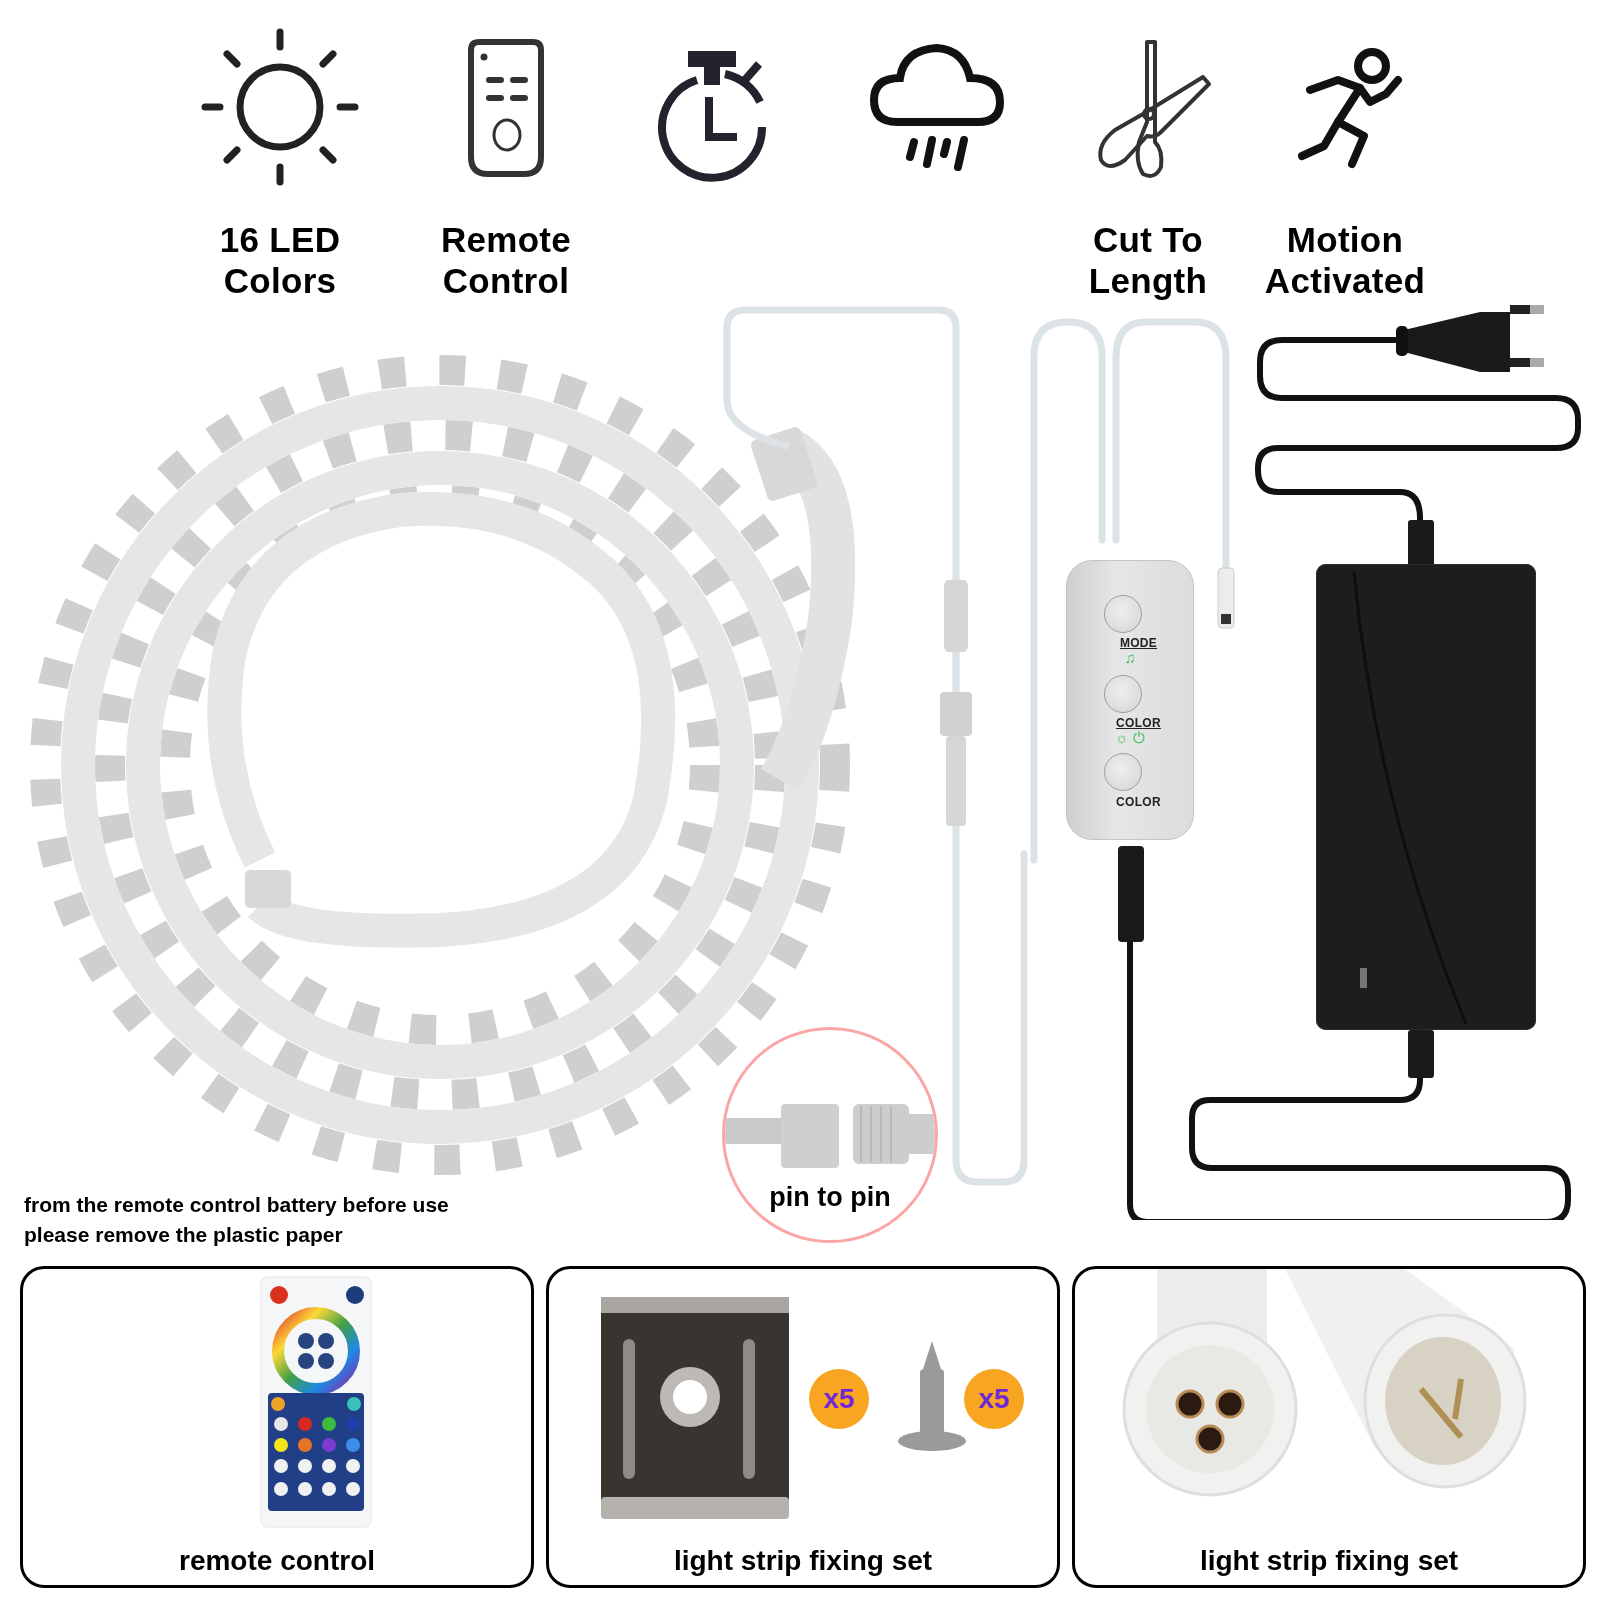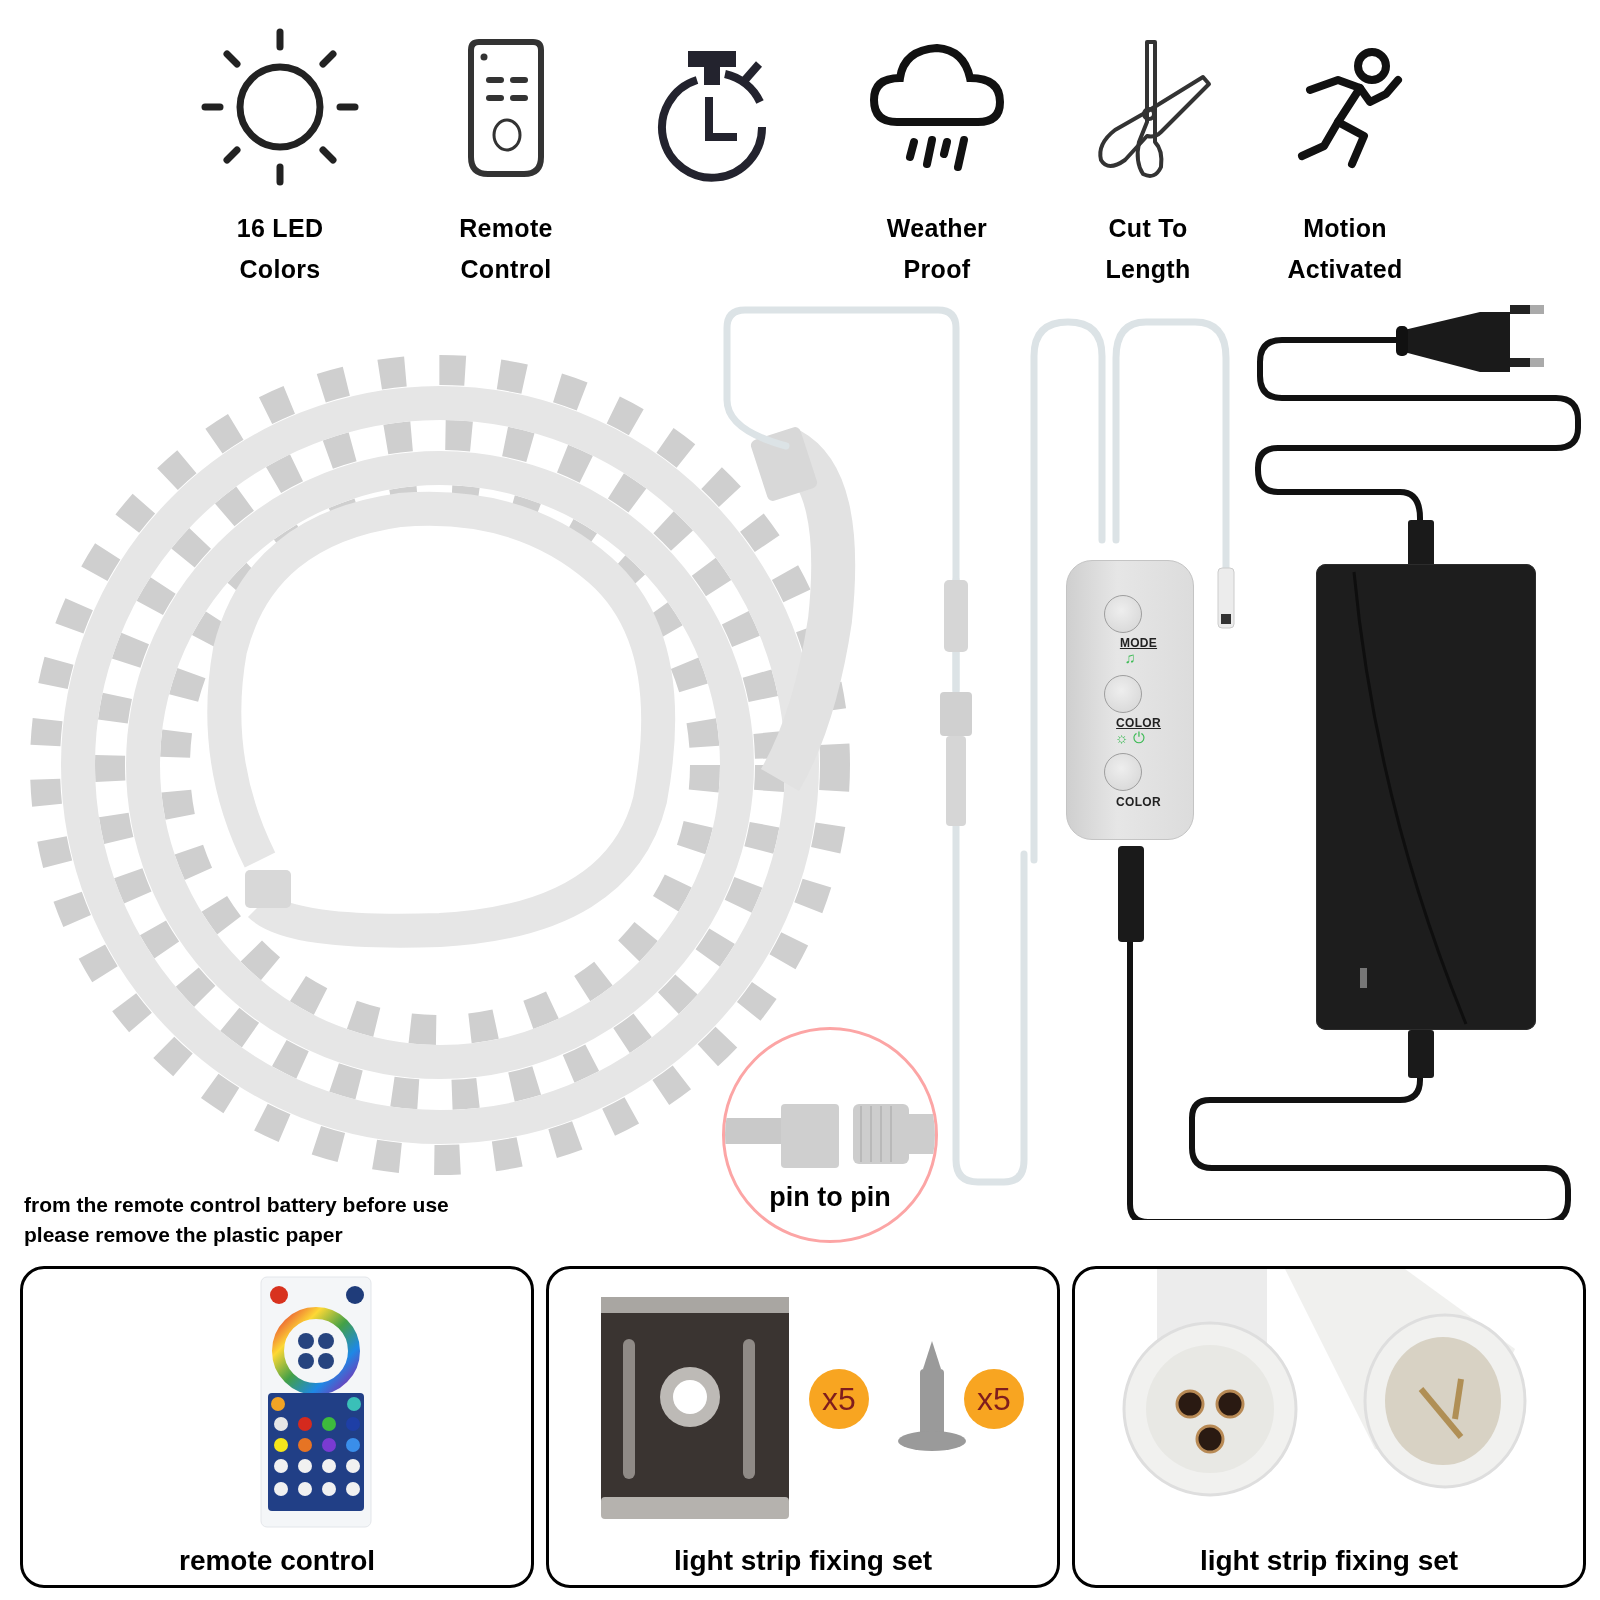--- a/index.html
+++ b/index.html
@@ -2,21 +2,21 @@
 <html><head>
 <meta charset="utf-8">
 <style>
   * { box-sizing: border-box; margin: 0; padding: 0; }
   html, body { width: 1600px; height: 1600px; background: #ffffff; overflow: hidden; }
   body { position: relative; font-family: "Liberation Sans", sans-serif; color: #000; }
 
   
   .feature { position: absolute; top: 22px; width: 220px; text-align: center; }
   .feature .icon { width: 170px; height: 170px; margin: 0 auto; display: block; }
-  .feature .label { margin-top: 16px; font-size: 25px; font-weight: 700; line-height: 41px; letter-spacing: 0.3px; }
+  .feature .label { margin-top: 27px; font-size: 35px; font-weight: 700; line-height: 41px; letter-spacing: 0.3px; }
   .feature .label span { display: block; }
 
   
   .illus { position: absolute; left: 0; top: 290px; width: 1600px; height: 930px; }
 
   .pin-callout {
     position: absolute; left: 722px; top: 1027px; width: 216px; height: 216px;
     border: 3px solid #fca5a5; border-radius: 50%; overflow: hidden; background: #fff;
   }
   .pin-callout .cap { position: absolute; left: 0; right: 0; top: 152px; text-align: center; font-size: 27px; font-weight: 700; }
@@ -42,21 +42,21 @@
   .note span { display: block; }
 
   
   .panel {
     position: absolute; top: 1266px; height: 322px;
     border: 3.5px solid #000; border-radius: 24px; background: #fff; overflow: hidden;
   }
   .panel .cap { position: absolute; left: 0; right: 0; bottom: 8px; text-align: center; font-size: 28px; font-weight: 700; }
   .badge {
     position: absolute; width: 60px; height: 60px; border-radius: 50%; background: #f8a521;
-    display: flex; align-items: center; justify-content: center; font-size: 32px; font-weight: 400; color: #7f1d1d;
+    display: flex; align-items: center; justify-content: center; font-size: 28px; font-weight: 700; color: #6d28d9;
   }
 </style>
 </head>
 <body>
 
 <div class="feature" style="left:170px;">
   <svg class="icon" viewBox="0 0 170 170">
     <g stroke="#222" stroke-width="7" stroke-linecap="round" fill="none">
       <circle cx="85" cy="85" r="40"></circle>
       <line x1="85" y1="10" x2="85" y2="25"></line>
@@ -108,24 +108,20 @@
 <div class="feature" style="left:827px;">
   <svg class="icon" viewBox="0 0 170 170">
     <g stroke="#111" stroke-width="8" fill="none" stroke-linecap="round">
       <path d="M45 100 Q22 100 22 78 Q22 56 48 56 Q52 28 85 26 Q112 28 118 56 Q148 56 148 80 Q148 100 126 100 Z"></path>
       <line x1="62" y1="120" x2="58" y2="135"></line>
         <line x1="80" y1="118" x2="75" y2="142"></line>
       <line x1="95" y1="120" x2="92" y2="132"></line>
         <line x1="112" y1="118" x2="106" y2="145"></line>
     </g>
   </svg>
-  <div class="label">
-    <span>Weather</span>
-    <span>Proof</span>
-  </div>
 </div>
 
 <div class="feature" style="left:1038px;">
   <svg class="icon" viewBox="0 0 170 170">
     <g stroke="#333" stroke-width="4" fill="none" stroke-linejoin="round">
       <path d="M84 20 L92 20 L92 120 Q100 128 98 145 Q92 158 80 152 Q72 140 76 120 L84 100 Z"></path>
       <path d="M140 55 L146 62 L98 110 Q92 116 84 114 L62 138 Q45 150 38 138 Q34 122 52 108 L80 92 Z"></path>
       <circle cx="86" cy="92" r="5"></circle>
     </g>
   </svg>

